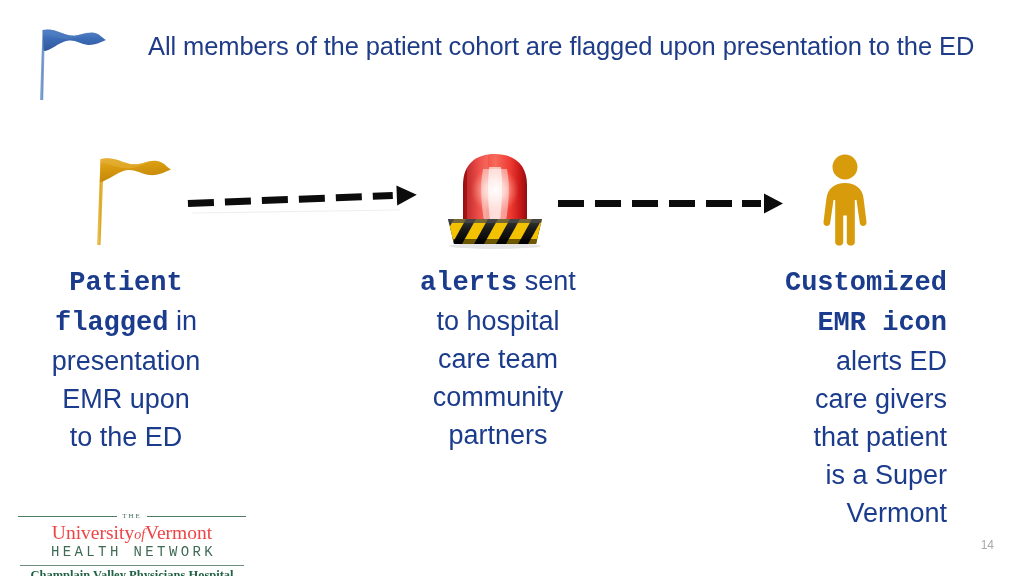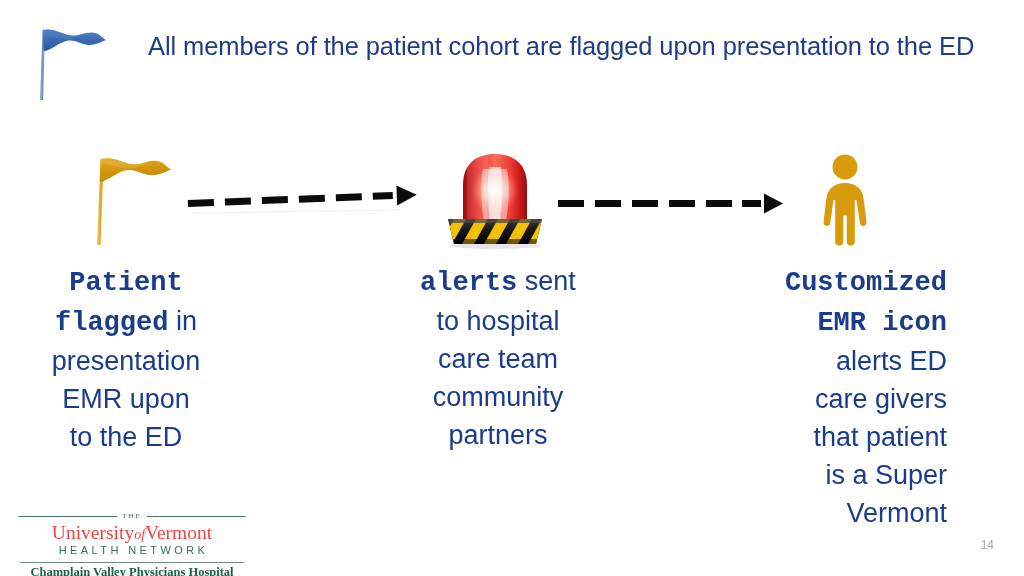--- a/index.html
+++ b/index.html
@@ -120,22 +120,22 @@
     color: #ef4444;
     line-height: 1.1;
     white-space: nowrap;
     margin-top: 1px;
   }
   #logo-univ .of {
     font-style: italic;
     font-size: 14px;
   }
   #logo-network {
-    font-family: Liberation Sans, sans-serif;
-    font-size: 11px;
+    font-family: Liberation Mono, monospace;
+    font-size: 14px;
     letter-spacing: 3.4px;
     color: #3e6b55;
     line-height: 1.2;
     margin-top: 1px;
     margin-left: 3px;
   }
   #logo-divider {
     height: 1px;
     background: #6e8f7e;
     margin: 4px 2px 3px 2px;

